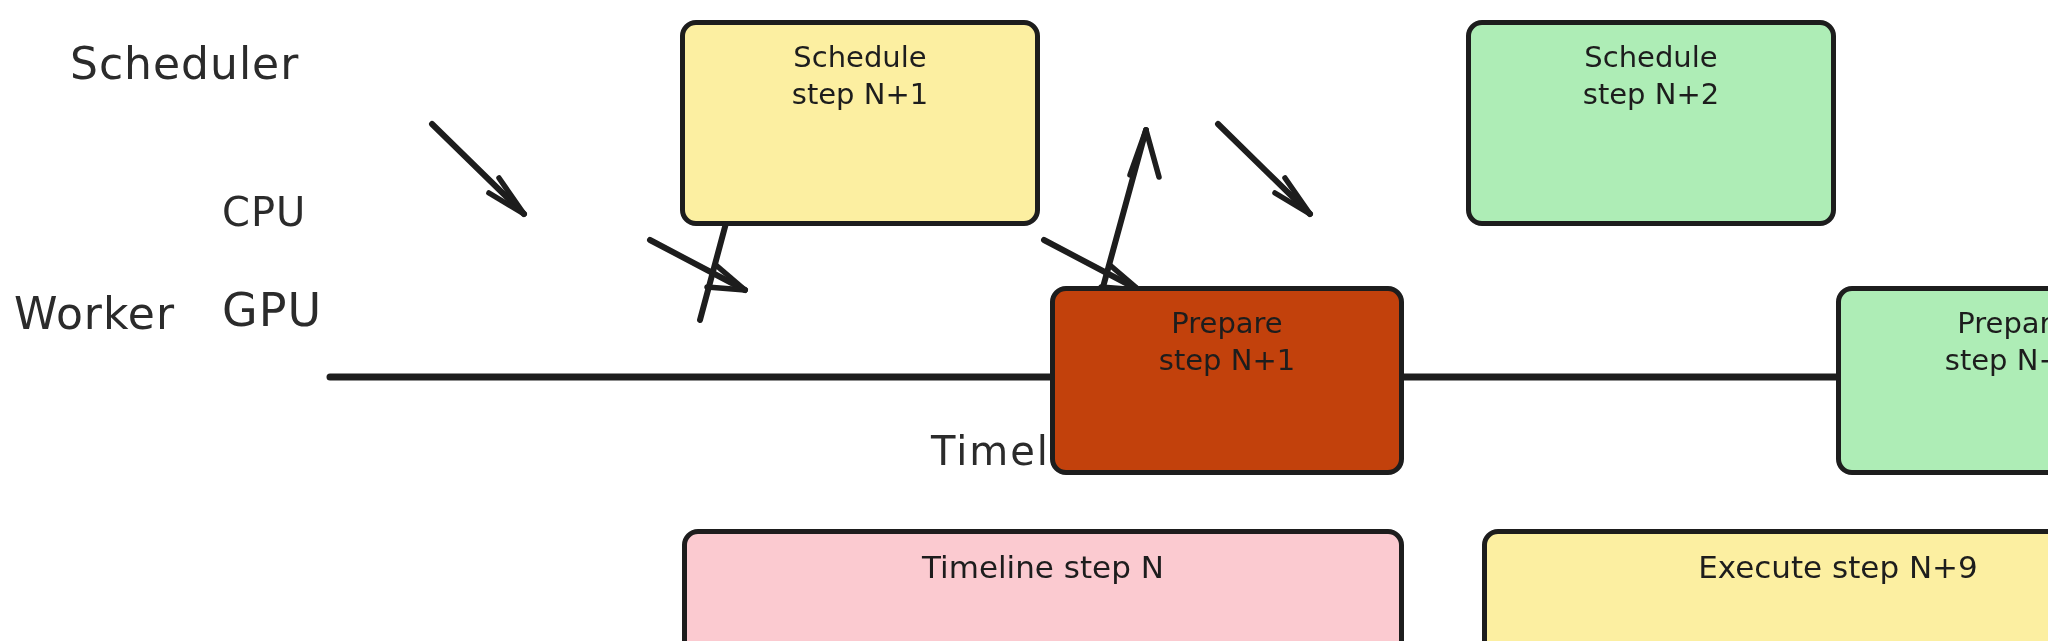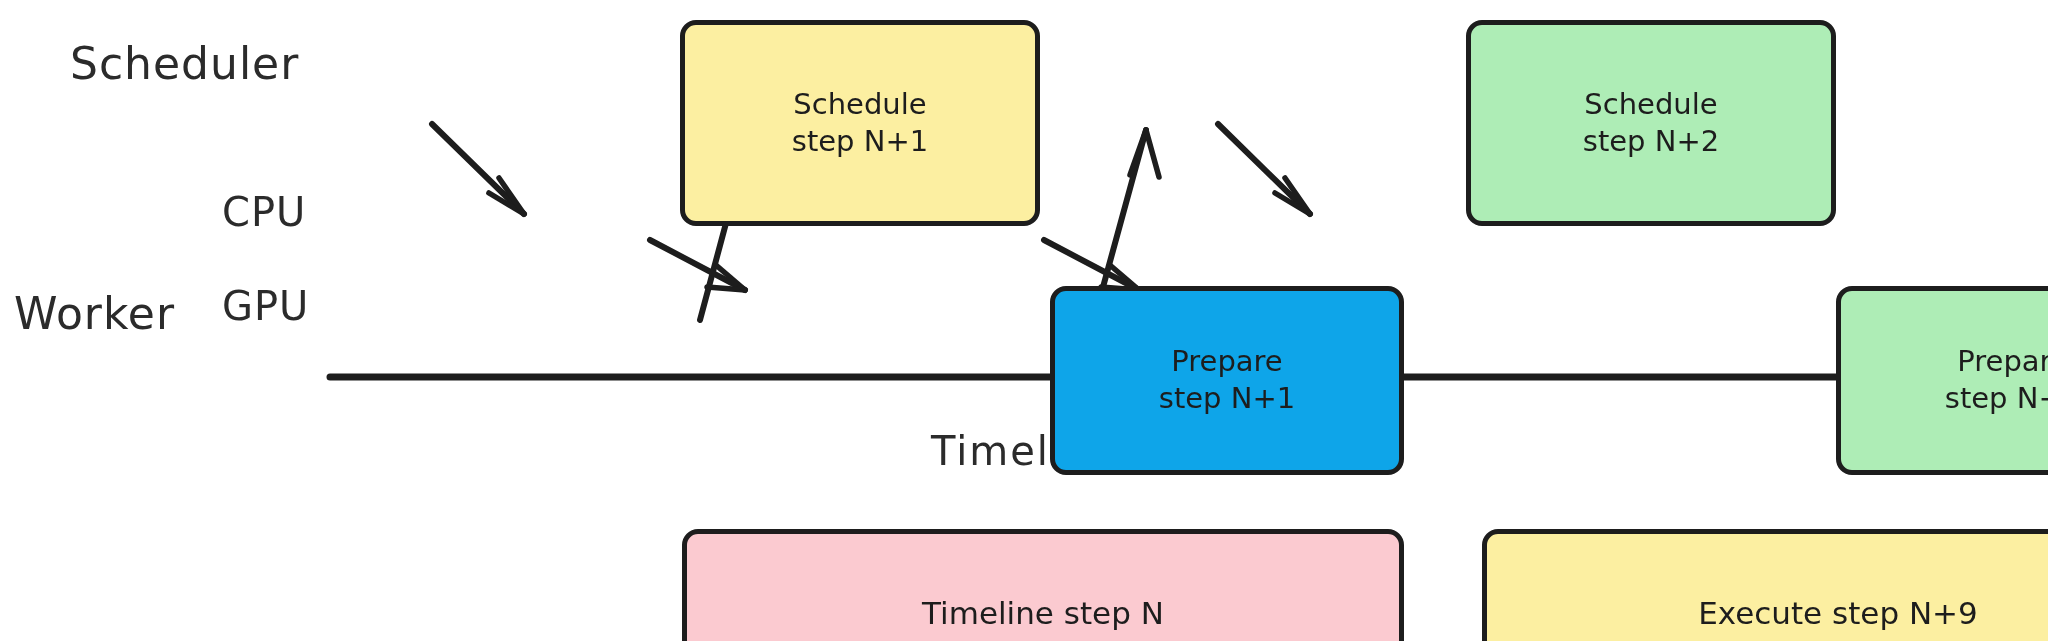--- a/index.html
+++ b/index.html
@@ -32,36 +32,36 @@
     left: 14px; top: 240px;
     font-size: 44px;
     margin-top: 48px;
   }
   #label-cpu {
     left: 222px; top: 189px;
     font-size: 40px;
   }
   #label-gpu {
     left: 222px; top: 283px;
-    font-size: 40px;
+    font-size: 46px;
   }
   #label-timeline {
     left: 0px; top: 428px;
     width: 2048px;
     text-align: center;
     font-size: 40px;
     letter-spacing: 2px;
   }
   .node {
     position: absolute;
     box-sizing: border-box;
     border: 5px solid #1d1d1d;
     border-radius: 16px;
     display: flex;
-    align-items: center;
+    align-items: flex-start;
     justify-content: center;
     text-align: center;
     color: #1d1d1d;
     font-family: "DejaVu Sans", sans-serif;
     font-size: 29px;
     line-height: 1.28;
     padding: 14px 10px;
     white-space: pre-line;
     z-index: 3;
     user-select: none;
@@ -156,21 +156,21 @@
     </g>
   </svg>
 
   <div class="lane-label" id="label-timeline">Timeline</div>
 
   <div id="node-layer">
       <div class="node" style="left: 680px; top: 19.9688px; width: 360px; height: 205.679px; background: rgb(252, 239, 161);"><span>Schedule
 step N+1</span></div>
       <div class="node" style="left: 1466px; top: 19.9688px; width: 370px; height: 205.679px; background: rgb(174, 237, 182);"><span>Schedule
 step N+2</span></div>
-      <div class="node" style="left: 1050px; top: 285.555px; width: 354px; height: 189.704px; background: #0ea5e9;"><span>Prepare
+      <div class="node" style="left: 1050px; top: 285.555px; width: 354px; height: 189.704px; background: #c2410c;"><span>Prepare
 step N+1</span></div>
       <div class="node" style="left: 1836px; top: 285.555px; width: 354px; height: 189.704px; background: rgb(174, 237, 182);"><span>Prepare
 step N+2</span></div>
       <div class="node wide" style="left: 682px; top: 529.174px; width: 722px; height: 169.735px; background: rgb(251, 202, 208);"><span>Timeline step N</span></div>
       <div class="node wide" style="left: 1482px; top: 529.174px; width: 712px; height: 169.735px; background: rgb(252, 239, 161);"><span>Execute step N+9</span></div>
     </div>
 
 </div>
 
 </body></html>

